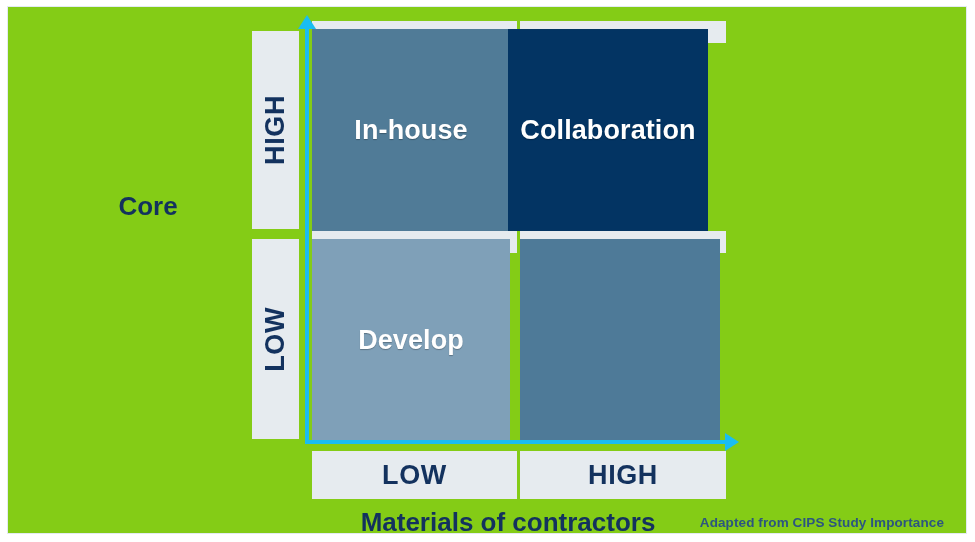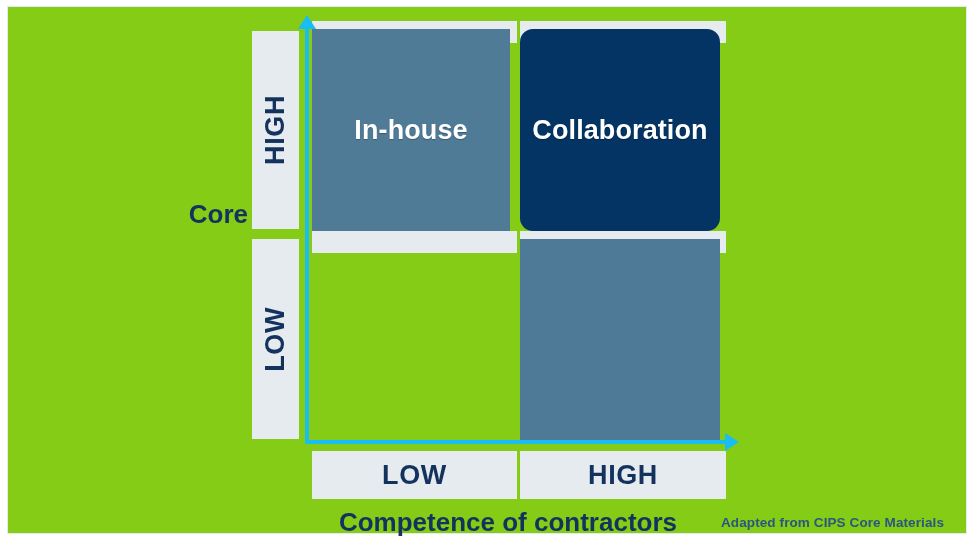--- a/index.html
+++ b/index.html
@@ -98,23 +98,23 @@
   
   .axis-title {
     position: absolute;
     color: #13325e;
     font-weight: bold;
     font-size: 26px;
     line-height: 1.2;
   }
   #y-axis-title {
     left: 40px;
-    top: 192px;
+    top: 184px;
     width: 200px;
-    text-align: right;
+    text-align: center;
   }
   #x-axis-title {
     left: 270px;
     top: 500px;
     width: 460px;
     text-align: center;
   }
 
   
   #attribution {
@@ -135,24 +135,27 @@
 
     <div class="backing" style="left:304px; top:14px; width:205px; height:22px;"></div>
     <div class="backing" style="left:512px; top:14px; width:206px; height:22px;"></div>
     <div class="backing" style="left:304px; top:224px; width:205px; height:22px;"></div>
     <div class="backing" style="left:512px; top:224px; width:206px; height:22px;"></div>
 
     <div class="quad" style="left:304px; top:22px; width:198px; height:202px; background:#507b97;">
       <span>In-house</span>
     </div>
 
-    <div class="quad" style="left:512px; top:22px; width:200px; height:202px; background:#033463;border-radius:13px;">
+    <div class="quad" style="left:500px; top:22px; width:200px; height:202px; background:#033463;">
       <span>Collaboration</span>
     </div>
 
+    <div class="quad" style="left:304px; top:232px; width:198px; height:203px; background:#7fa0b8;">
+      <span>Develop</span>
+    </div>
 
     <div class="quad" style="left:512px; top:232px; width:200px; height:203px; background:#4e7a98;">
       <span>
         <br>
       </span>
     </div>
 
     <div class="rowlabel" style="left:244px; top:24px; width:47px; height:198px;">
       <span>HIGH</span>
     </div>
@@ -170,18 +173,18 @@
     <div class="axis-v-line" style="left:297px; top:22px; width:4px; height:415px;"></div>
     <div class="arrow-up" style="left:290px; top:8px;"></div>
 
     <div class="axis-h-line" style="left:297px; top:433px; width:420px; height:4px;"></div>
     <div class="arrow-right" style="left:717px; top:426px;"></div>
 
     <div class="axis-title" id="y-axis-title">
       <div>Core</div>
     </div>
 
-    <div class="axis-title" id="x-axis-title">Competence of contractors</div>
+    <div class="axis-title" id="x-axis-title">Materials of contractors</div>
 
-    <div id="attribution">Adapted from CIPS Core Materials</div>
+    <div id="attribution">Adapted from CIPS Study Importance</div>
 
   </div>
 </div>
 
 </body></html>

